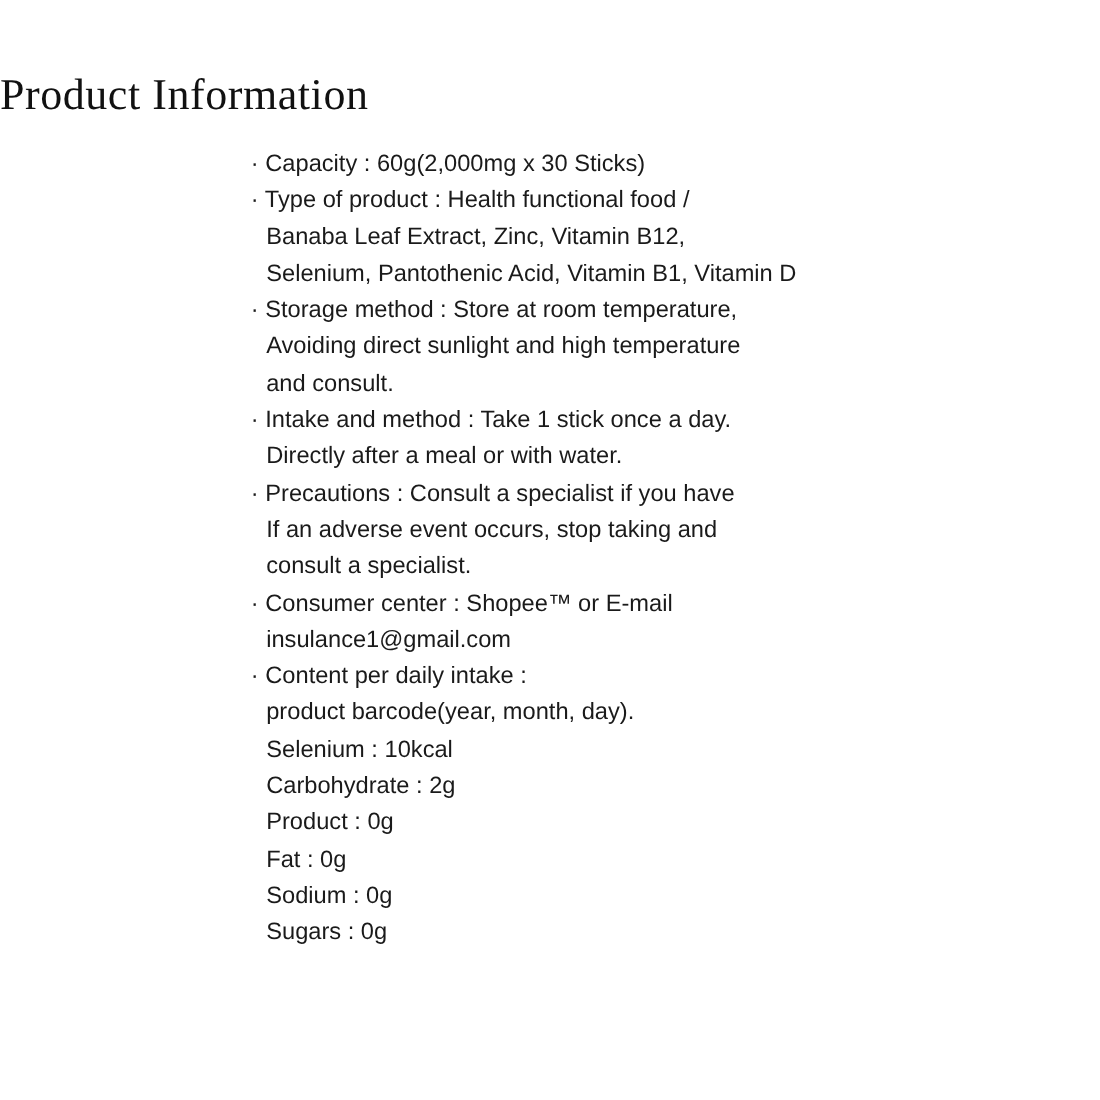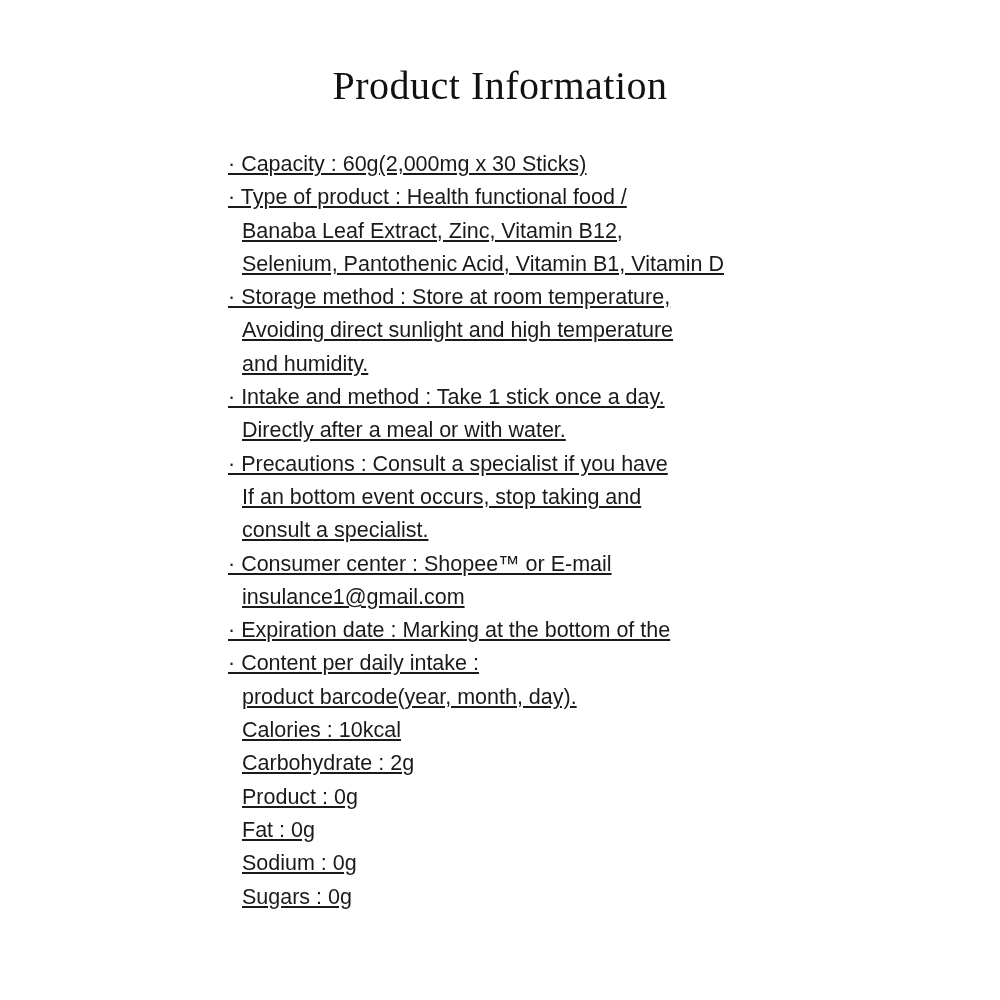--- a/index.html
+++ b/index.html
@@ -14,38 +14,36 @@
     color: #1a1a1a;
     overflow: hidden;
   }
   .page {
     width: 1000px;
     height: 1000px;
     position: relative;
     box-sizing: border-box;
   }
   .page-title {
-    text-align: center;
     font-size: 40px;
     font-weight: 400;
     letter-spacing: 0.5px;
     margin: 0;
     padding-top: 62px;
     color: #111111;
     font-family: "Liberation Serif", serif;
   }
   .info-block {
     margin: 0;
     padding: 0;
     list-style: none;
     position: absolute;
-    top: 148px;
+    top: 132px;
     left: 228px;
     width: 720px;
-    text-decoration: underline;
   }
   .info-item {
     font-size: 21.5px;
     line-height: 33.3px;
     color: #1a1a1a;
     white-space: nowrap;
   }
   .bullet-line {
     text-indent: 0;
   }
@@ -58,31 +56,30 @@
 
 <div class="page">
   <h1 class="page-title">Product  Information</h1>
   <ul class="info-block">
       <li class="info-item bullet-line">· Capacity : 60g(2,000mg x 30 Sticks)</li>
       <li class="info-item bullet-line">· Type of product : Health functional food /</li>
       <li class="info-item cont-line">Banaba Leaf Extract, Zinc, Vitamin B12,</li>
       <li class="info-item cont-line">Selenium, Pantothenic Acid, Vitamin B1, Vitamin D</li>
       <li class="info-item bullet-line">· Storage method : Store at room temperature,</li>
       <li class="info-item cont-line">Avoiding direct sunlight and high temperature</li>
-      <li class="info-item cont-line">and humidity.</li>
+      <li class="info-item cont-line">and consult.</li>
       <li class="info-item bullet-line">· Intake and method : Take 1 stick once a day.</li>
       <li class="info-item cont-line">Directly after a meal or with water.</li>
       <li class="info-item bullet-line">· Precautions : Consult a specialist if you have</li>
-      <li class="info-item cont-line">If an bottom event occurs, stop taking and</li>
+      <li class="info-item cont-line">If an adverse event occurs, stop taking and</li>
       <li class="info-item cont-line">consult a specialist.</li>
       <li class="info-item bullet-line">· Consumer center : Shopee™ or E-mail</li>
       <li class="info-item cont-line">insulance1@gmail.com</li>
-      <li class="info-item bullet-line">· Expiration date : Marking at the bottom of the</li>
       <li class="info-item bullet-line">· Content per daily intake :</li>
       <li class="info-item cont-line">product barcode(year, month, day).</li>
-      <li class="info-item cont-line">Calories : 10kcal</li>
+      <li class="info-item cont-line">Selenium : 10kcal</li>
       <li class="info-item cont-line">Carbohydrate : 2g</li>
       <li class="info-item cont-line">Product : 0g</li>
       <li class="info-item cont-line">Fat : 0g</li>
       <li class="info-item cont-line">Sodium : 0g</li>
       <li class="info-item cont-line">Sugars : 0g</li>
     </ul>
 </div>
 
 </body></html>

